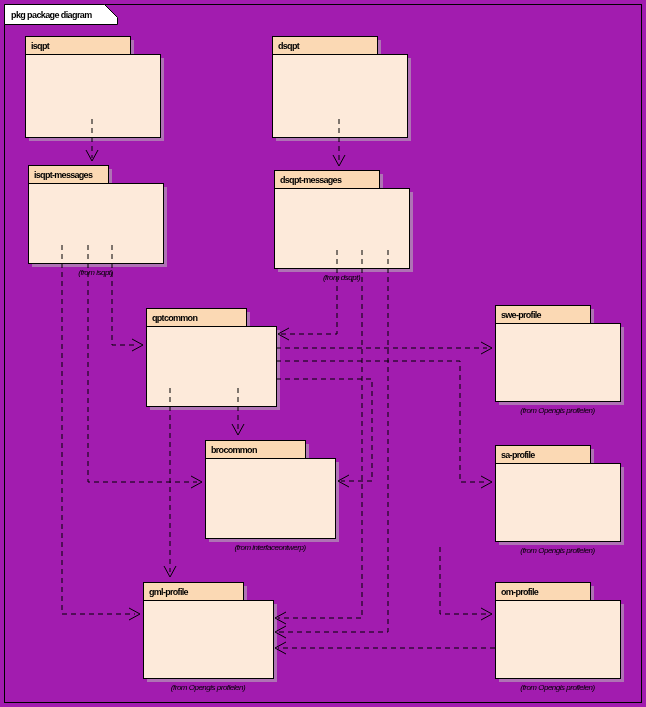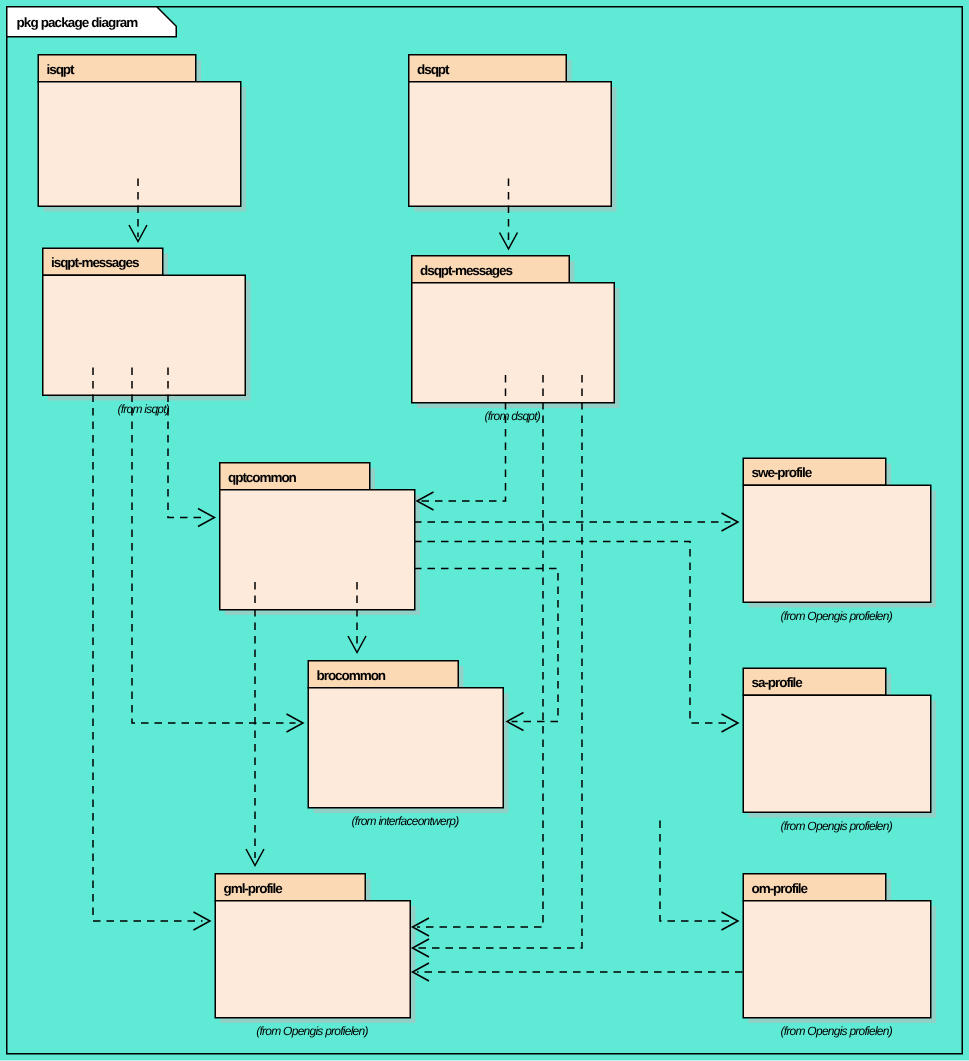--- a/index.html
+++ b/index.html
@@ -5,21 +5,21 @@
   html, body {
     margin: 0;
     padding: 0;
     background: #ffffff;
     font-family: "Liberation Sans", sans-serif;
   }
   #canvas {
     position: relative;
     width: 646px;
     height: 707px;
-    background: #5eead4;
+    background: #a21caf;
     overflow: hidden;
   }
   #diagram-svg {
     position: absolute;
     left: 0;
     top: 0;
     width: 646px;
     height: 707px;
   }
   .frame-border {

